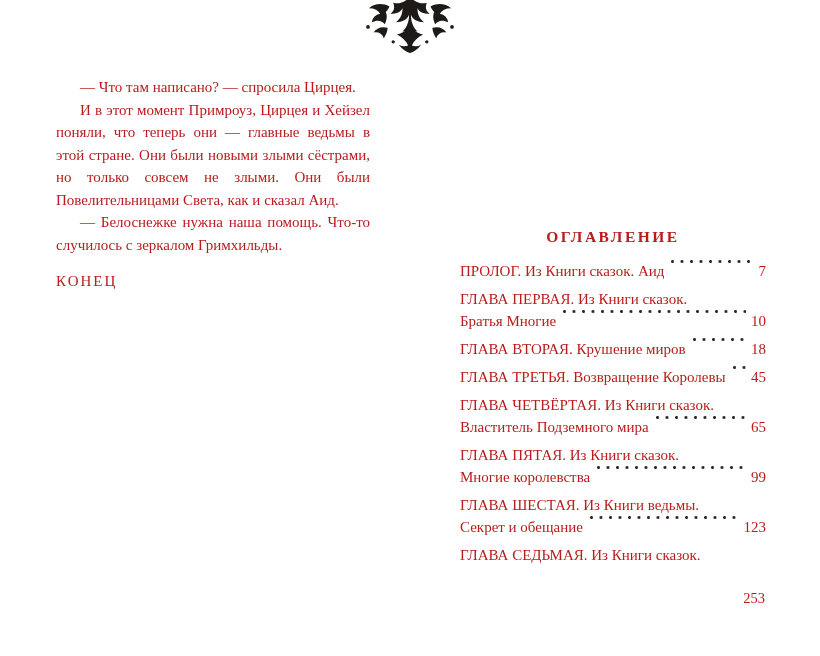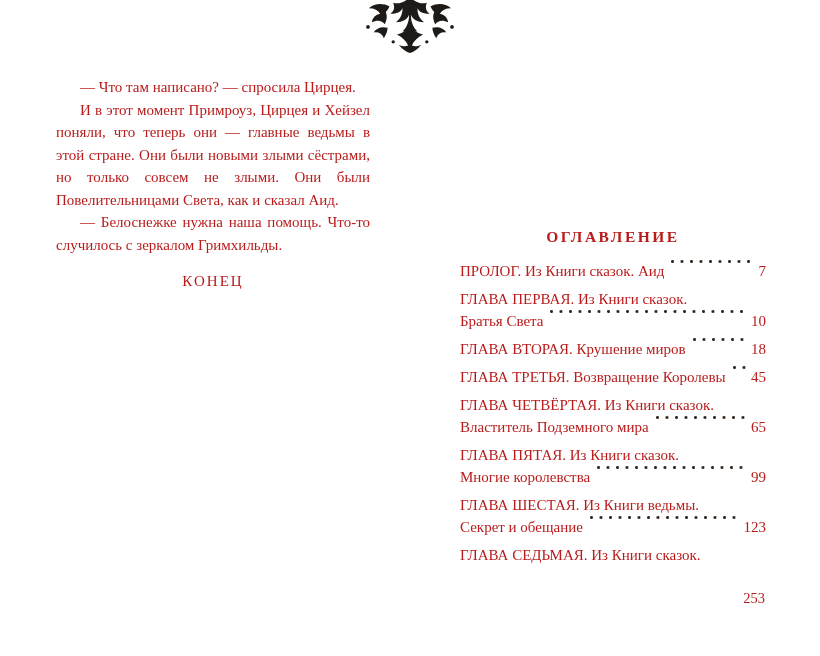--- a/index.html
+++ b/index.html
@@ -24,21 +24,20 @@
     position: absolute;
     left: 56px;
     top: 76px;
     width: 314px;
     font-size: 15px;
     line-height: 22.5px;
     text-align: justify;
   }
   .para { text-indent: 24px; }
   .the-end {
-    text-align: center;
     margin-top: 14px;
     font-size: 15px;
     letter-spacing: 2px;
   }
   .page-right {
     position: absolute;
     left: 460px;
     top: 228px;
     width: 306px;
   }
@@ -116,21 +115,21 @@
           <span class="dots"></span>
           <span class="toc-page">7</span>
         </div>
       </div>
 
       <div class="toc-entry">
         <div class="toc-line">
           <span class="toc-text">ГЛАВА ПЕРВАЯ. Из Книги сказок.</span>
         </div>
         <div class="toc-line">
-          <span class="toc-text">Братья Света</span>
+          <span class="toc-text">Братья Многие</span>
           <span class="dots"></span>
           <span class="toc-page">10</span>
         </div>
       </div>
 
       <div class="toc-entry">
         <div class="toc-line">
           <span class="toc-text">ГЛАВА ВТОРАЯ. Крушение миров</span>
           <span class="dots"></span>
           <span class="toc-page">18</span>

